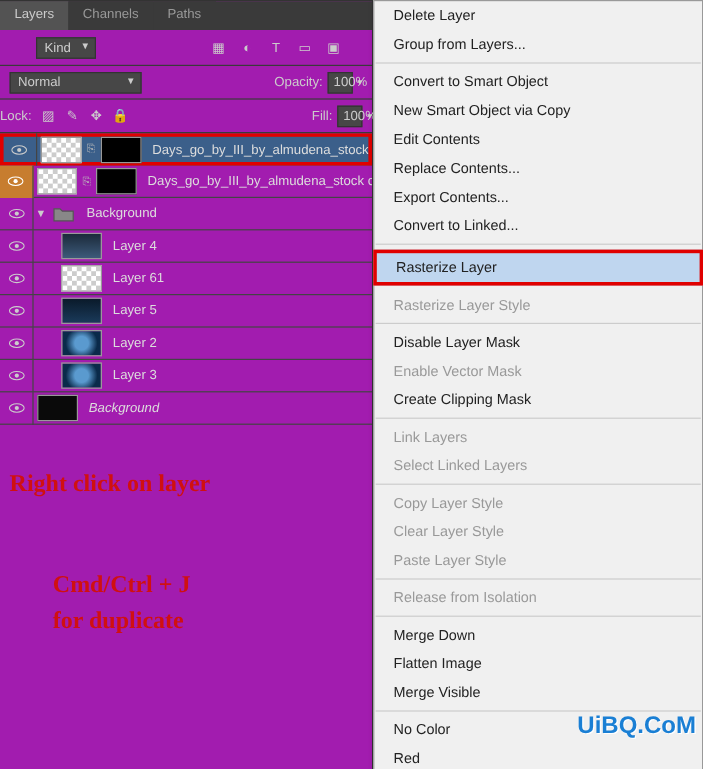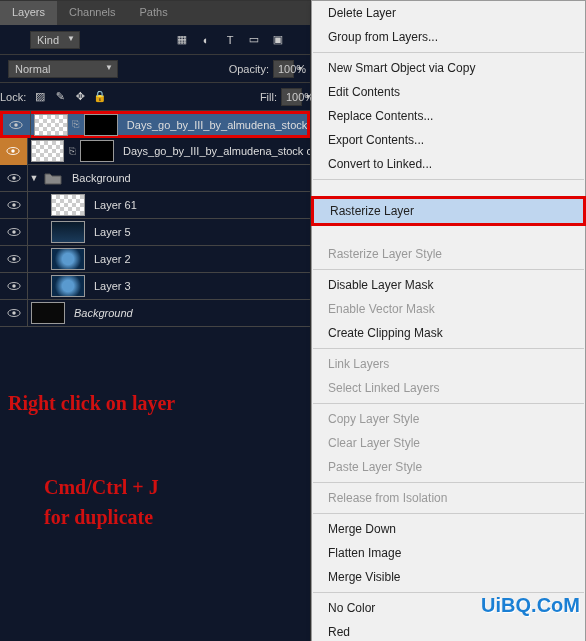--- a/index.html
+++ b/index.html
@@ -1,17 +1,17 @@
 <!DOCTYPE html>
 <html><head>
 <meta charset="utf-8">
 <style>
 *{margin:0;padding:0;box-sizing:border-box;font-family:"Segoe UI",Tahoma,sans-serif;font-size:11px;user-select:none}
 body{background:#535353;width:586px;height:641px;position:relative;overflow:hidden}
-.panel{width:311px;height:641px;background:#0f172a;border-top:1px solid #333;border-right:1px solid #333;display:flex;flex-direction:column}
+.panel{width:311px;height:641px;background:#a21caf;border-top:1px solid #333;border-right:1px solid #333;display:flex;flex-direction:column}
 .tabs{display:flex;background:#3a3a3a;height:24px}
 .tab{padding:5px 12px;color:#ccc;background:#535353;font-size:11px;cursor:pointer}
 .tab.inactive{background:#3a3a3a;color:#999}
 .toolbar{display:flex;align-items:center;gap:6px;padding:4px 24px;border-bottom:1px solid #3a3a3a;height:30px;color:#ccc}
 .filter-icons{display:flex;gap:8px;margin-left:auto}
 .filter-icons span{width:16px;height:16px;display:flex;align-items:center;justify-content:center;color:#ccc}
 .blend-row{display:flex;align-items:center;gap:6px;padding:4px 8px;border-bottom:1px solid #3a3a3a;height:28px;color:#ccc}
 .blend-select{background:#474747;border:1px solid #333;color:#ccc;padding:2px 20px 2px 6px;font-size:11px;position:relative}
 .blend-select::after{content:"▼";position:absolute;right:4px;top:2px;font-size:8px}
 .opacity-box{display:flex;align-items:center;gap:4px;margin-left:auto}
@@ -36,21 +36,21 @@
 .folder-icon{width:18px;height:14px;margin:0 4px}
 .folder-icon svg{width:18px;height:14px}
 .arrow{width:12px;display:flex;align-items:center;justify-content:center;font-size:9px;color:#ccc}
 .layer-name{padding-left:6px;white-space:nowrap;overflow:hidden}
 .indent{width:20px}
 .red-box{border:3px solid #e00000}
 .red-text{color:#d01010;font-family:Liberation Serif, serif;font-weight:bold;font-size:20px;position:absolute}
 .ctx-menu{position:absolute;left:311px;top:0;width:275px;background:#f0f0f0;border:1px solid #999;box-shadow:2px 2px 6px rgba(0,0,0,.3)}
 .ctx-item{padding:5px 16px;color:#222;font-size:12px;cursor:default}
 .ctx-item.disabled{color:#999}
-.ctx-item.red-box{background:#bfd6ef;border:3px solid #e00000;margin:16px -1px}
+.ctx-item.red-box{background:#bfd6ef;border:3px solid #e00000;margin:4px -1px}
 .ctx-sep{height:1px;background:#ccc;margin:3px 1px}
 .watermark{position:absolute;right:6px;bottom:24px;color:#1a7fd4;font-weight:bold;font-size:20px;text-shadow:1px 1px 0 #fff}
 </style>
 </head>
 <body>
 
 <div class="panel">
   <div class="tabs">
     <div class="tab">Layers</div>
     <div class="tab inactive">Channels</div>
@@ -131,20 +131,31 @@
             <circle cx="8" cy="5" r="2" fill="#ccc"></circle>
           </svg>
         </div>
       <span class="arrow">▼</span>
       <span class="folder-icon"><svg viewBox="0 0 18 14">
             <path d="M1 3h5l2 2h9v8H1z" fill="#888" stroke="#555"></path>
           </svg></span>
       <span class="layer-name">Background</span>
     </div>
 
+    <div class="layer-row">
+      <div class="eye">
+          <svg viewBox="0 0 16 10">
+            <ellipse cx="8" cy="5" rx="7" ry="4" fill="none" stroke="#ccc"></ellipse>
+            <circle cx="8" cy="5" r="2" fill="#ccc"></circle>
+          </svg>
+        </div>
+      <div class="indent"></div>
+      <div class="thumb grad1"></div>
+      <span class="layer-name">Layer 4</span>
+    </div>
 
     <div class="layer-row">
       <div class="eye">
           <svg viewBox="0 0 16 10">
             <ellipse cx="8" cy="5" rx="7" ry="4" fill="none" stroke="#ccc"></ellipse>
             <circle cx="8" cy="5" r="2" fill="#ccc"></circle>
           </svg>
         </div>
       <div class="indent"></div>
       <div class="thumb checker"></div>
@@ -202,20 +213,21 @@
 </div>
 
 <div class="red-text" style="left:8px;top:392px">Right click on layer</div>
 <div class="red-text" style="left:44px;top:476px">Cmd/Ctrl + J</div>
 <div class="red-text" style="left:44px;top:506px">for duplicate</div>
 
 <div class="ctx-menu">
   <div class="ctx-item">Delete Layer</div>
   <div class="ctx-item">Group from Layers...</div>
   <div class="ctx-sep"></div>
+  <div class="ctx-item">Convert to Smart Object</div>
   <div class="ctx-item">New Smart Object via Copy</div>
   <div class="ctx-item">Edit Contents</div>
   <div class="ctx-item">Replace Contents...</div>
   <div class="ctx-item">Export Contents...</div>
   <div class="ctx-item">Convert to Linked...</div>
   <div class="ctx-sep"></div>
   <div class="ctx-item red-box">Rasterize Layer</div>
   <div class="ctx-item disabled">Rasterize Layer Style</div>
   <div class="ctx-sep"></div>
   <div class="ctx-item">Disable Layer Mask</div>

